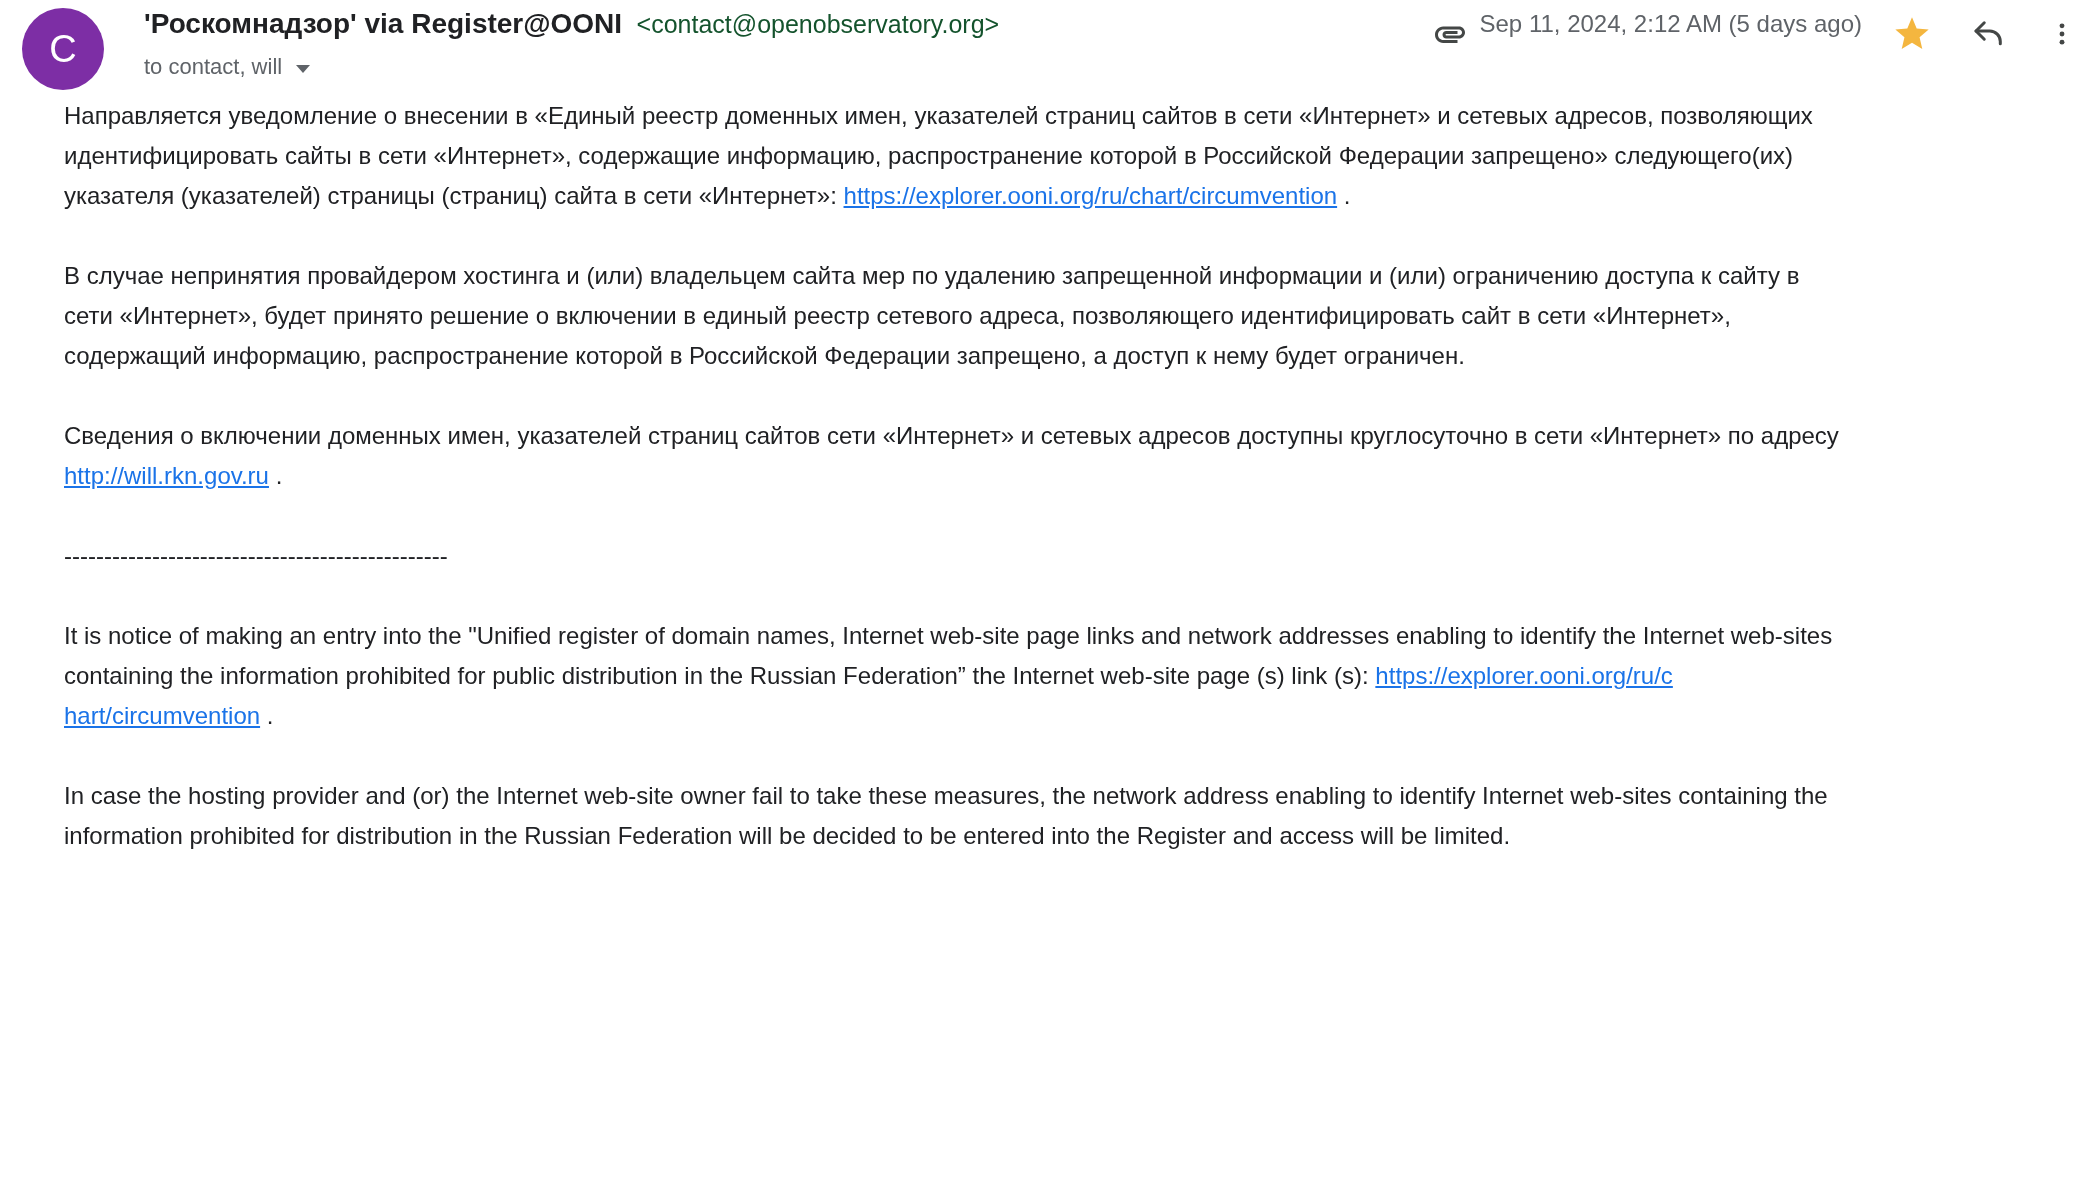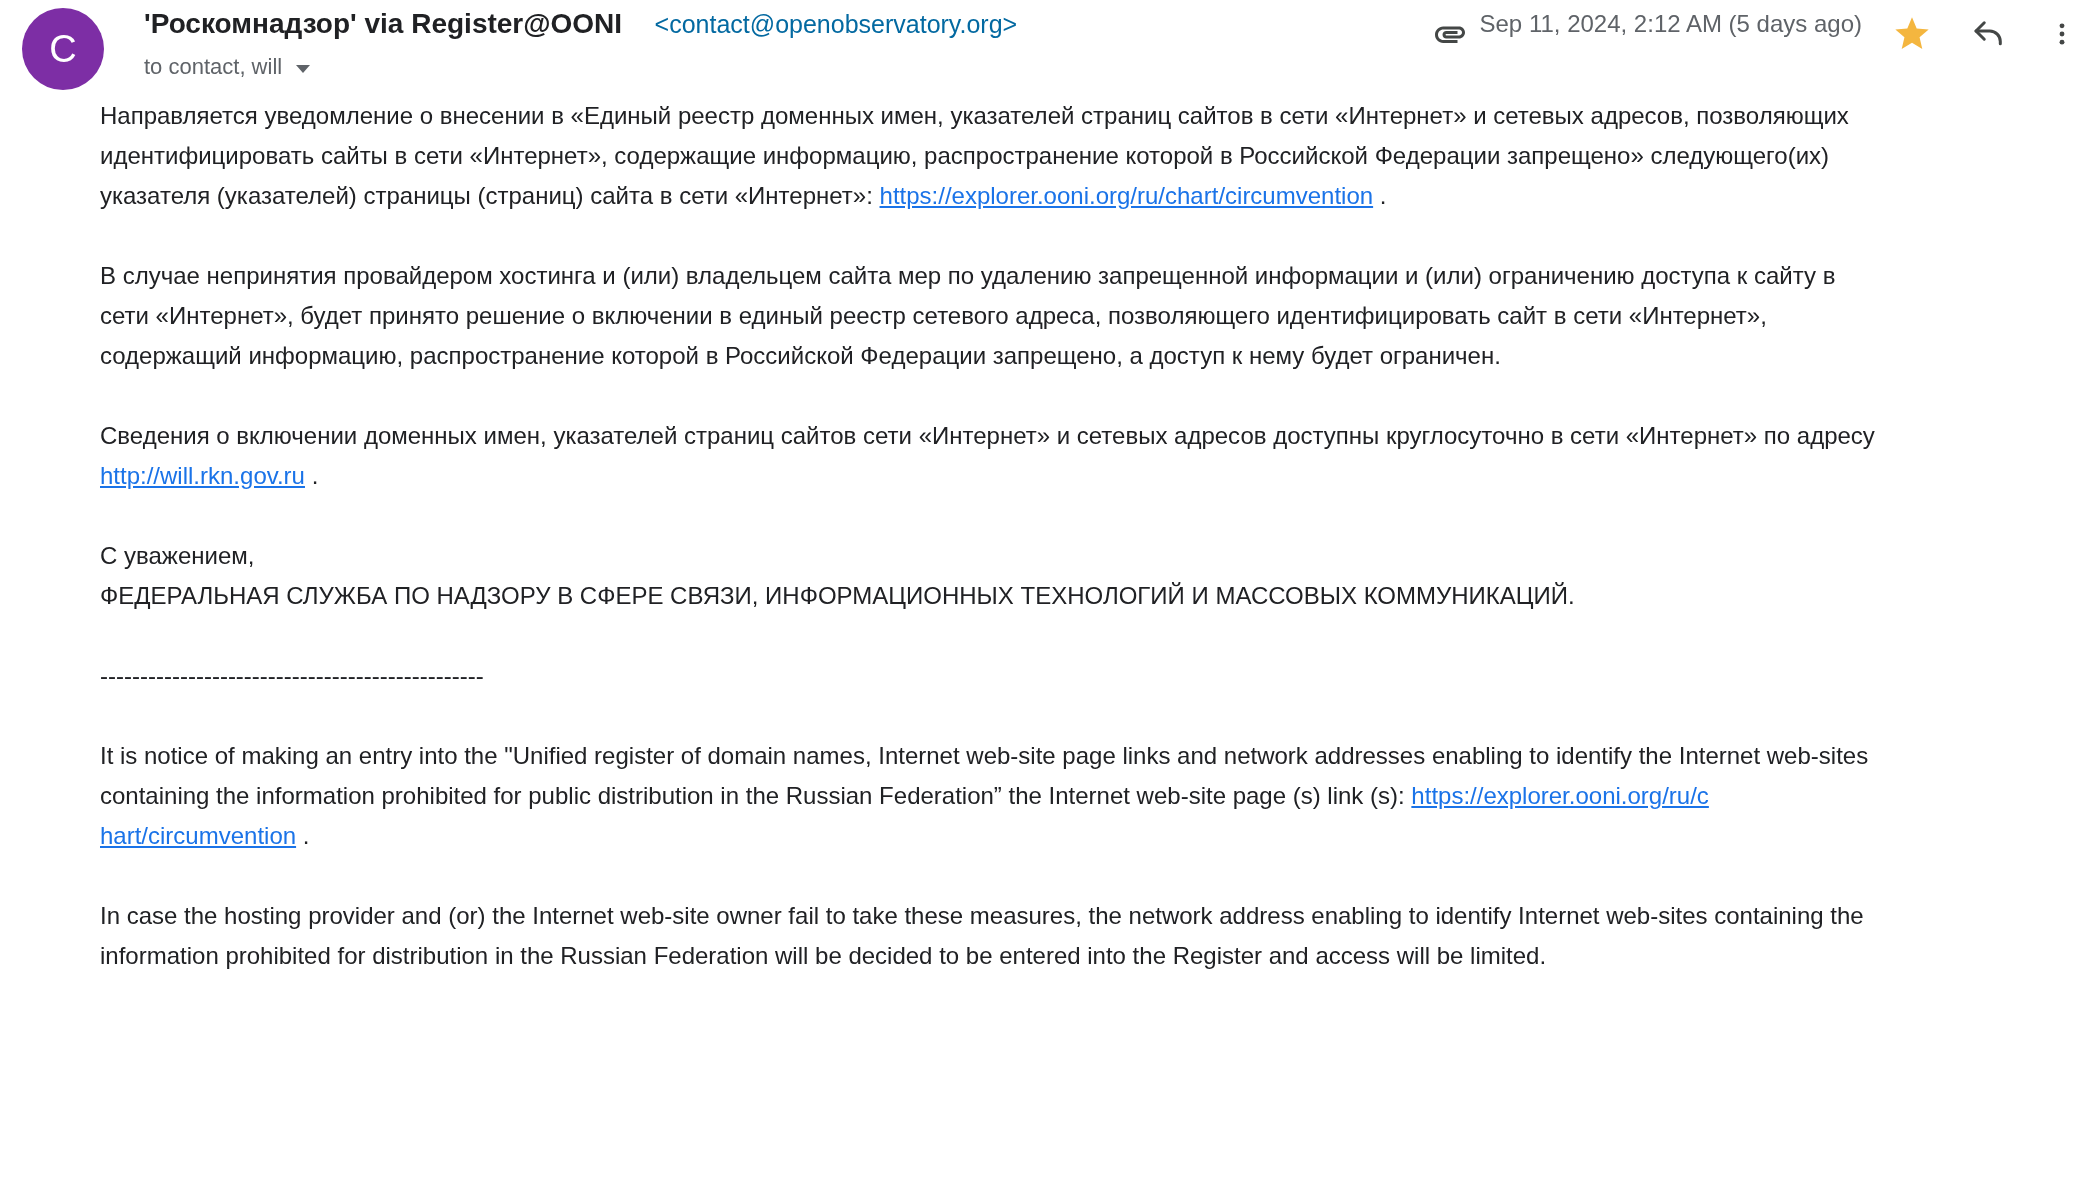--- a/index.html
+++ b/index.html
@@ -39,22 +39,22 @@
     top: 8px;
     white-space: nowrap;
   }
   .sender-name {
     font-size: 28px;
     font-weight: bold;
     color: #202124;
   }
   .sender-email {
     font-size: 25px;
-    color: #0369a1;
-    margin-left: 28px;
+    color: #14532d;
+    margin-left: 10px;
   }
   .to-row {
     position: absolute;
     left: 144px;
     top: 54px;
     font-size: 22px;
     color: #5f6368;
     display: flex;
     align-items: center;
     gap: 14px;
@@ -81,21 +81,21 @@
   .date-label {
     font-size: 24px;
     color: #5f6368;
     white-space: nowrap;
     margin-right: 30px;
   }
   .star { margin-right: 38px; cursor: pointer; }
   .reply { margin-right: 42px; cursor: pointer; }
   .more { cursor: pointer; }
   .email-body {
-    padding: 0 120px 0 100px;
+    padding: 0 120px 0 64px;
     font-size: 24px;
     line-height: 40px;
     color: #202124;
   }
   .email-body p { margin: 0 0 40px 0; white-space: normal; }
   .email-body a {
     color: var(--link-color, #1a73e8);
     cursor: pointer;
   }
   .hl {
@@ -144,17 +144,16 @@
         <circle cx="12" cy="19" r="2.1"></circle>
       </svg>
     </span>
   </div>
 </div>
 
 <div class="email-body">
     <p>Направляется уведомление о внесении в «Единый реестр доменных имен, указателей страниц сайтов в сети «Интернет» и сетевых адресов, позволяющих<br>идентифицировать сайты в сети «Интернет», содержащие информацию, распространение которой в Российской Федерации запрещено» следующего(их)<br>указателя (указателей) страницы (страниц) сайта в сети «Интернет»: <a href="#">https://explorer.ooni.org/ru/chart/circumvention</a> .</p>
     <p>В случае непринятия провайдером хостинга и (или) владельцем сайта мер по удалению запрещенной информации и (или) ограничению доступа к сайту в<br>сети «Интернет», будет принято решение о включении в единый реестр сетевого адреса, позволяющего идентифицировать сайт в сети «Интернет»,<br>содержащий информацию, распространение которой в Российской Федерации запрещено, а доступ к нему будет ограничен.</p>
     <p>Сведения о включении доменных имен, указателей страниц сайтов сети «Интернет» и сетевых адресов доступны круглосуточно в сети «Интернет» по адресу<br><a href="#">http://will.rkn.gov.ru</a> .</p>
-    <p>С уважением,<br>ФЕДЕРАЛЬНАЯ СЛУЖБА ПО НАДЗОРУ В СФЕРЕ СВЯЗИ, ИНФОРМАЦИОННЫХ ТЕХНОЛОГИЙ И МАССОВЫХ КОММУНИКАЦИЙ.</p>
     <p>------------------------------------------------</p>
     <p>It is notice of making an entry into the "Unified register of domain names, Internet web-site page links and network addresses enabling to identify the Internet web-sites<br>containing the information prohibited for public distribution in the Russian Federation” the Internet web-site page (s) link (s): <a href="#">https://explorer.ooni.org/ru/c</a><br><a href="#">hart/circumvention</a> .</p>
     <p>In case the hosting provider and (or) the Internet web-site owner fail to take these measures, the network address enabling to identify Internet web-sites containing the<br>information prohibited for distribution in the Russian Federation will be decided to be entered into the Register and access will be limited.</p>
   </div>
 
 </body></html>

